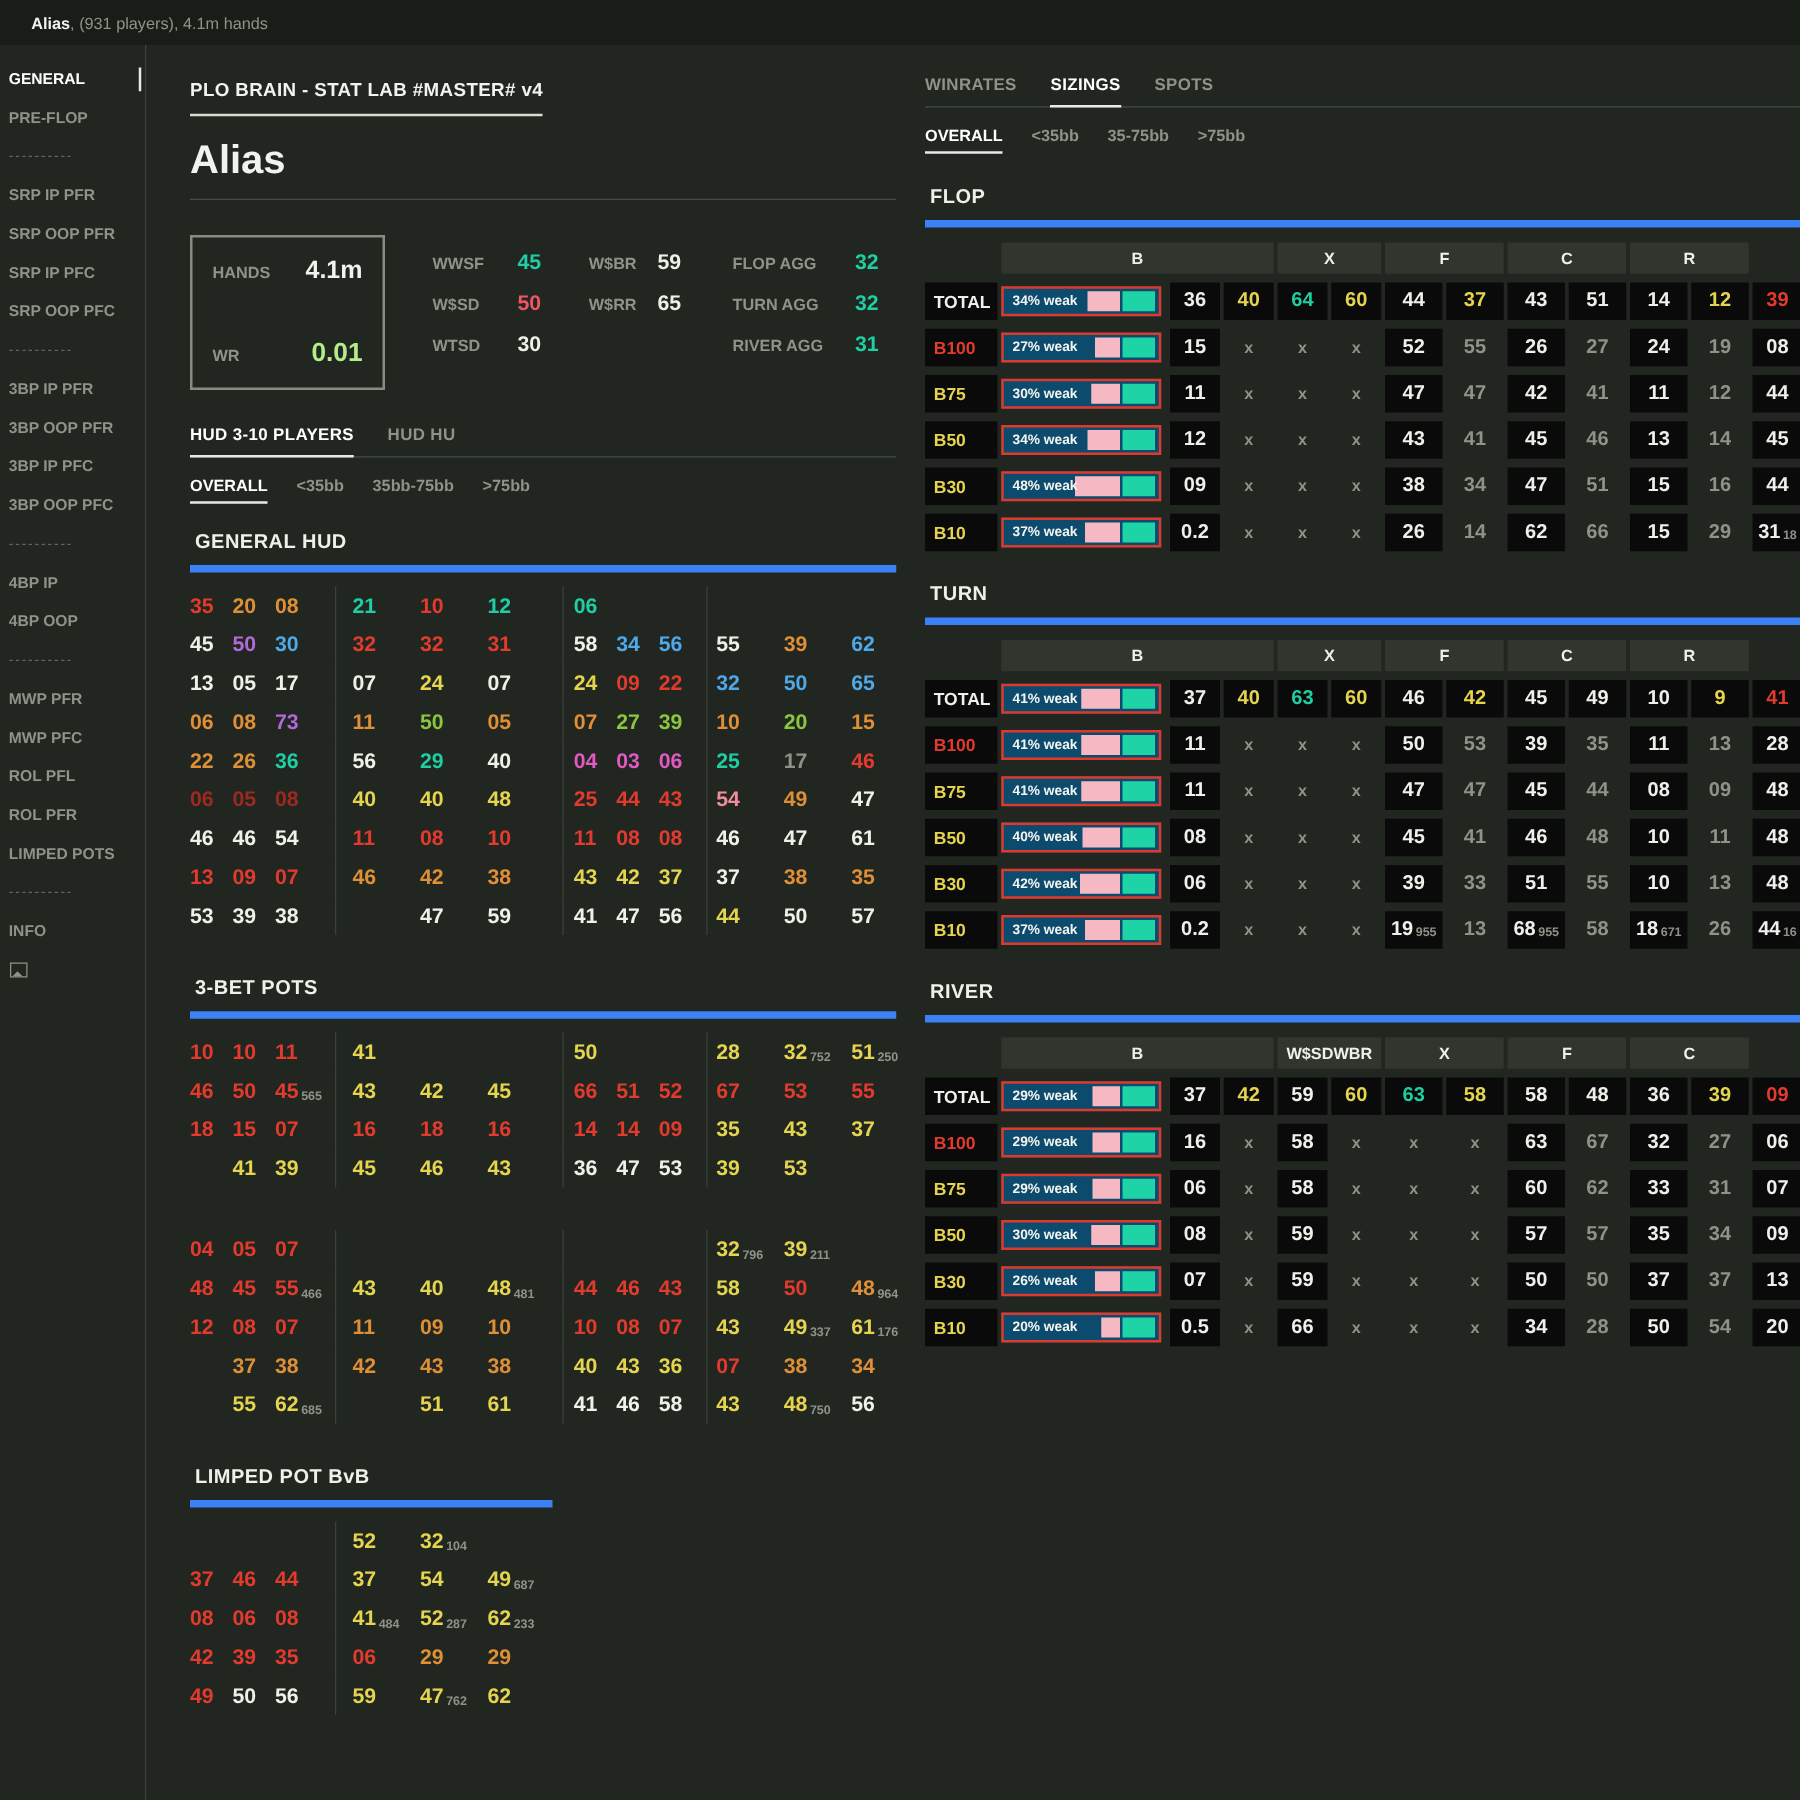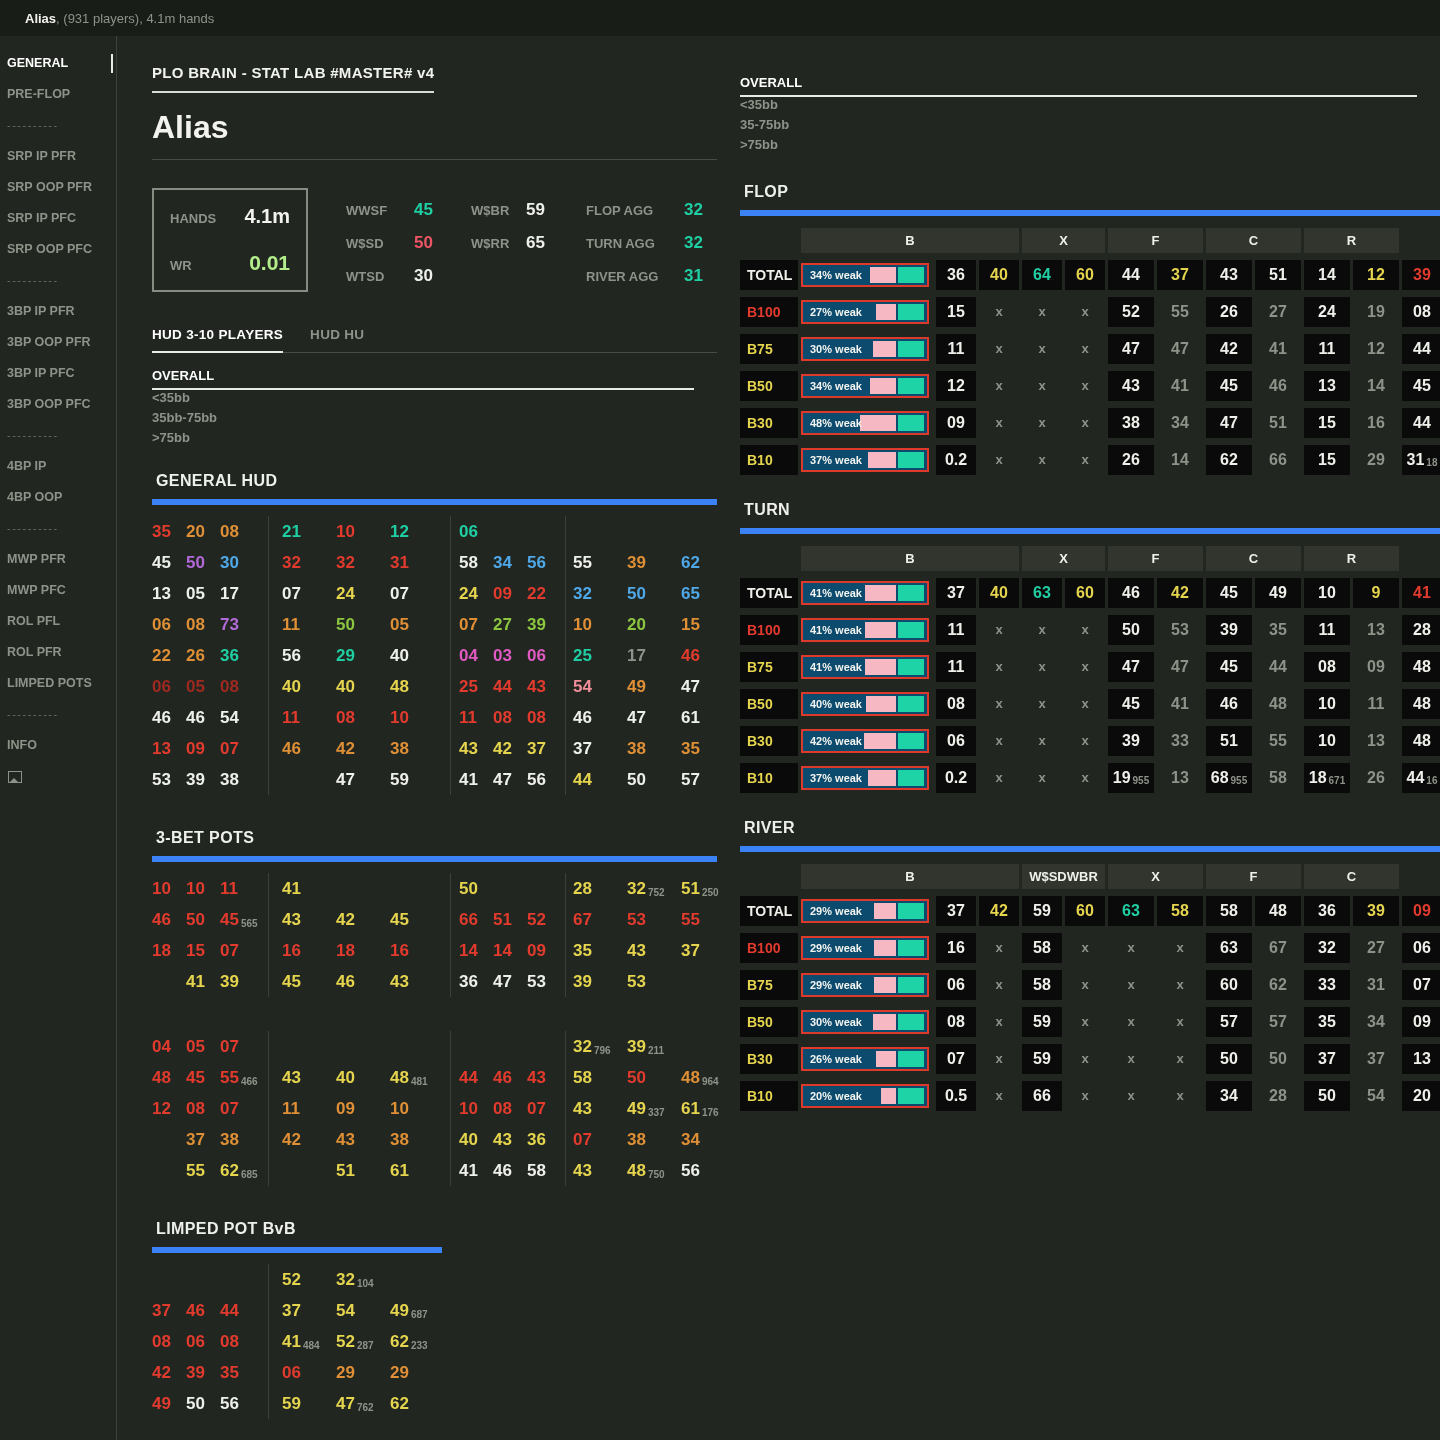--- a/index.html
+++ b/index.html
@@ -32,38 +32,38 @@
     border-left:4px solid transparent; border-right:4px solid transparent; border-bottom:4px solid #8e9389; }
 
   
   .main-col { width:565px; margin-left:35px; padding-top:28px; flex-shrink:0; }
   .app-title { display:inline-block; color:#f2f3ee; font-weight:bold; font-size:15px;
     letter-spacing:.3px; padding-bottom:10px; border-bottom:2px solid #d9dbd4; }
   .player-title { font-size:32px; font-weight:bold; color:#f2f3ee; margin-top:16px;
     padding-bottom:13px; border-bottom:1px solid #474c46; }
 
   .summary-row { display:flex; margin-top:28px; }
-  .hands-box { width:156px; height:104px; border:2px solid #878c83; padding:15px 16px;
+  .hands-box { width:156px; height:124px; border:2px solid #878c83; padding:15px 16px;
     display:flex; flex-direction:column; justify-content:space-between; }
   .hands-line { display:flex; justify-content:space-between; align-items:baseline; }
   .lbl { font-size:13px; font-weight:bold; color:#8e9389; }
   .hands-value { font-size:20px; font-weight:bold; color:#f2f3ee; }
   .wr-value { font-size:21px; font-weight:bold; color:#b2ed8a; }
   .stat-cols { display:flex; margin-left:38px; padding-top:12px; }
   .stat-col.sc0 { width:125px; } .stat-col.sc1 { width:115px; }
   .stat-item { display:flex; align-items:baseline; margin-bottom:13px; }
   .sc0 .stat-label { min-width:58px; } .sc1 .stat-label { min-width:45px; } .sc2 .stat-label { min-width:88px; }
   .stat-label { font-size:13px; font-weight:bold; color:#8e9389; }
   .stat-value { font-size:17px; font-weight:bold; margin-left:10px; }
 
   .tab-row { display:flex; border-bottom:1px solid #474c46; margin-top:28px; }
   .tab { font-size:13.5px; font-weight:bold; color:#8e9389; letter-spacing:.3px;
     padding-bottom:9px; margin-right:27px; cursor:pointer; }
   .tab.active { color:#ffffff; border-bottom:2px solid #e9eae5; margin-bottom:-1px; }
-  .subtab-row { display:flex; margin-top:15px;flex-direction:column; }
+  .subtab-row { display:flex; margin-top:15px; }
   .subtab { font-size:13px; font-weight:bold; color:#8e9389; margin-right:23px;
     padding-bottom:5px; cursor:pointer; }
   .subtab.active { color:#ffffff; border-bottom:2px solid #e9eae5; }
 
   .hud-section { margin-top:34px; width:565px; }
   #hud-sections > .hud-section:first-child { margin-top:22px; }
   .hud-section.narrow { width:290px; }
   .section-title { font-size:16px; font-weight:bold; color:#eef0ea; letter-spacing:.4px;
     padding:0 0 9px 4px; border-bottom:6px solid #3b82f6; }
   .grid { margin-top:11px; }
@@ -676,20 +676,25 @@
                 <div class="cell c-y">47<span class="sub">762</span></div>
                 <div class="cell c-y">62</div>
               </div>
             </div>
           </div>
         </div>
       </div>
   </main>
 
   <aside class="right-panel">
+    <div class="tab-row" id="right-tabs">
+        <div class="tab">WINRATES</div>
+        <div class="tab active">SIZINGS</div>
+        <div class="tab">SPOTS</div>
+      </div>
     <div class="subtab-row" id="right-subtabs">
         <div class="subtab active">OVERALL</div>
         <div class="subtab">&lt;35bb</div>
         <div class="subtab">35-75bb</div>
         <div class="subtab">&gt;75bb</div>
       </div>
     <div id="right-tables">
         <div class="rp-section">
           <div class="section-title">FLOP</div>
           <div class="stat-table">

